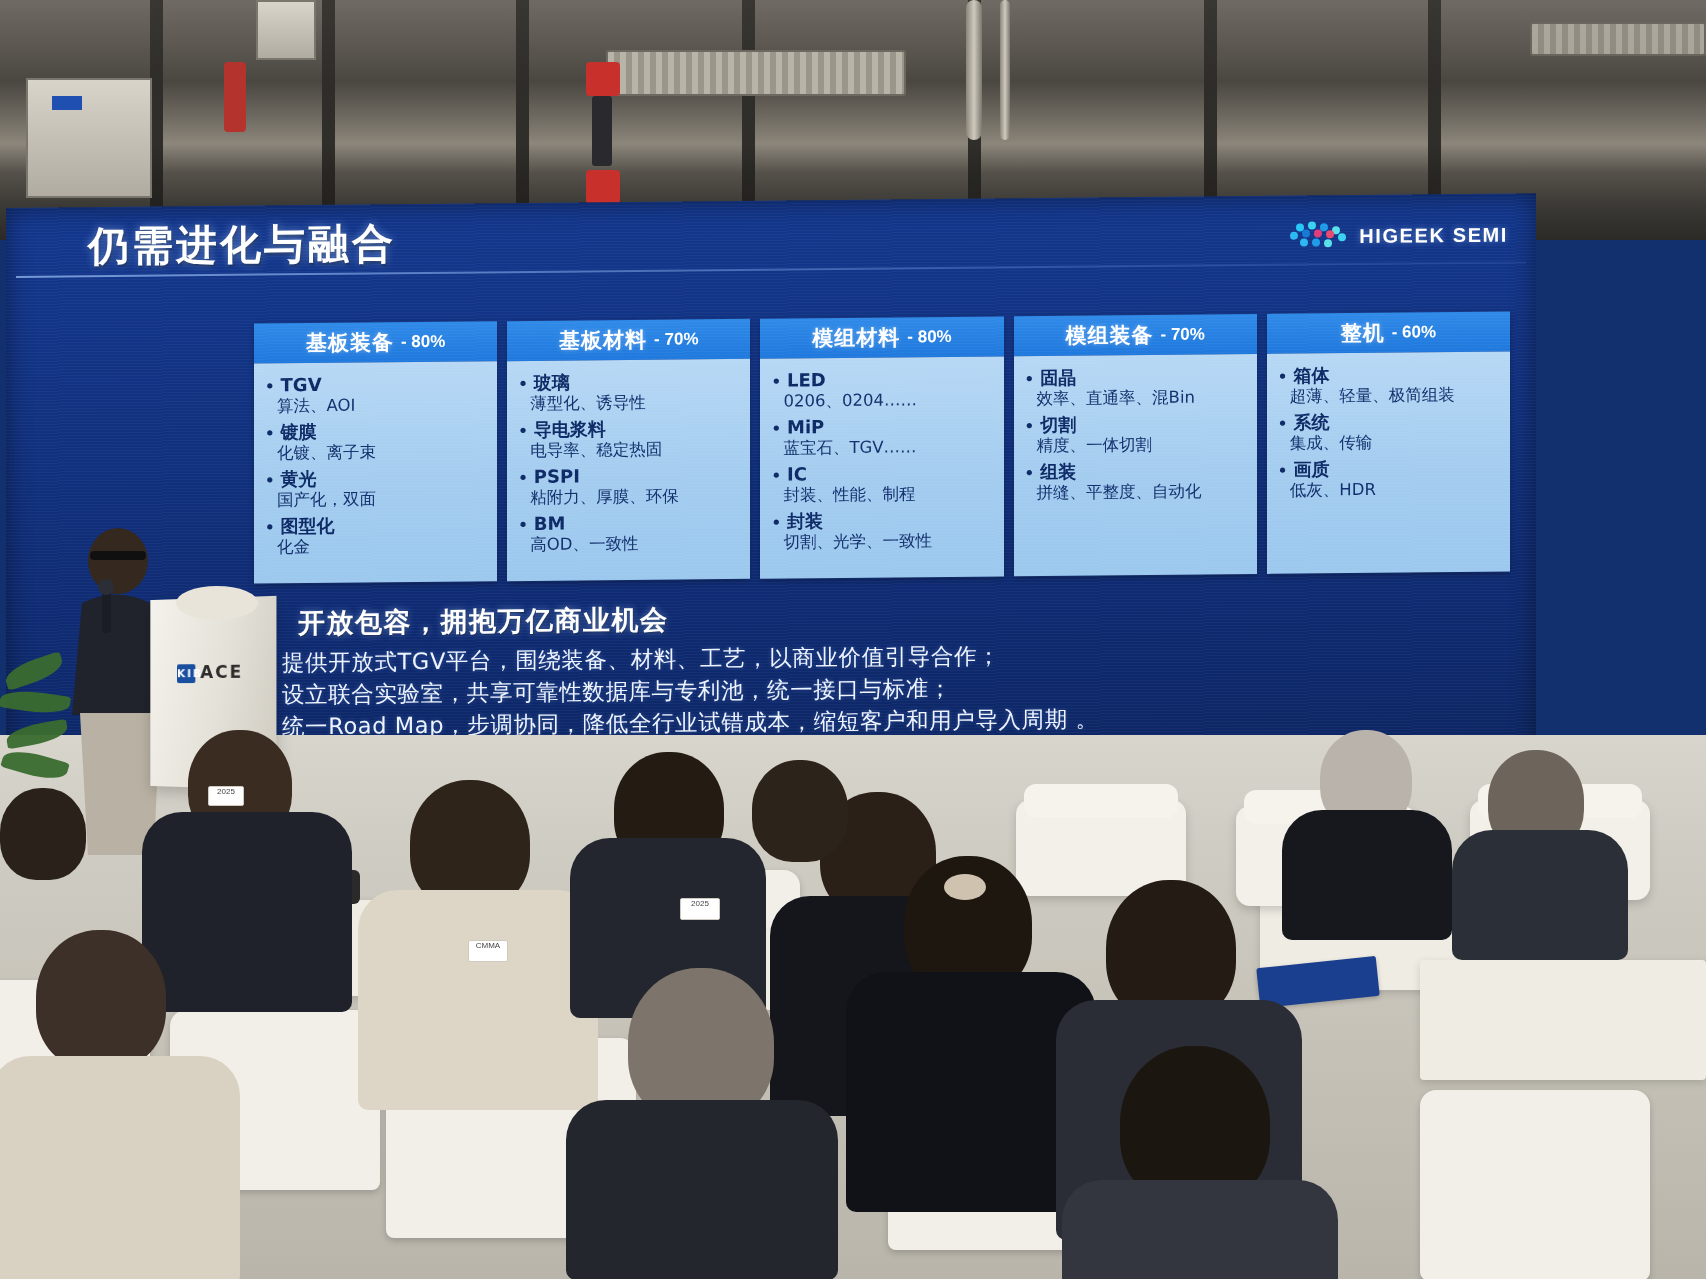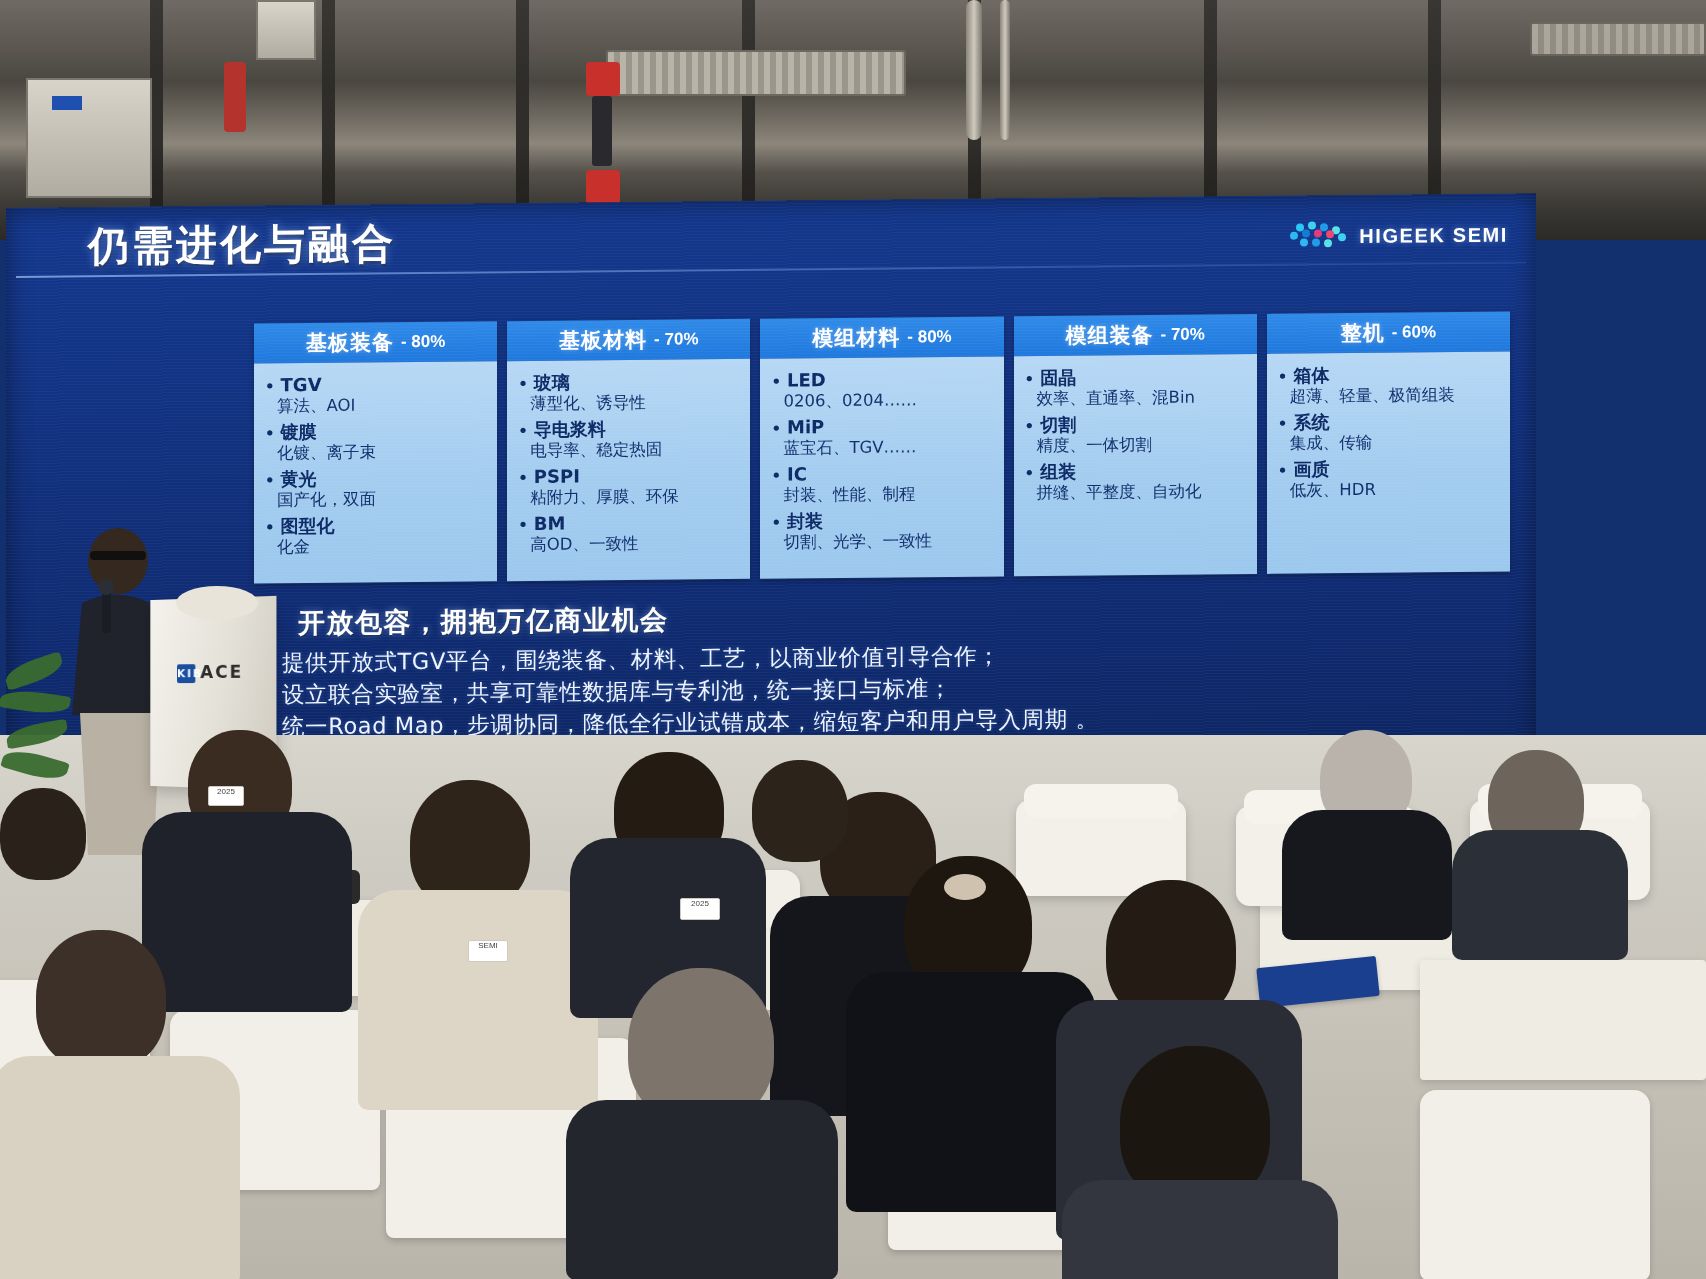--- a/index.html
+++ b/index.html
@@ -513,17 +513,17 @@
 
   <div class="head" style="left:1120px; top:1046px; width:150px; height:160px; background:#1c1610;"></div>
   <div class="body-sh" style="left:1062px; top:1180px; width:276px; height:110px; background:#33363f;"></div>
 
   <div class="head" style="left:36px; top:930px; width:130px; height:140px; background:#3c3028;"></div>
   <div class="body-sh" style="left:-10px; top:1056px; width:250px; height:230px; background:#d9d2c2;"></div>
 
   <div class="head" style="left:0px; top:788px; width:86px; height:92px; background:#2a211a;"></div>
   <div class="head" style="left:752px; top:760px; width:96px; height:102px; background:#2c231b;"></div>
 
-  <div class="badge" style="left:468px; top:940px; width:40px; height:22px;">SEMI</div>
+  <div class="badge" style="left:468px; top:940px; width:40px; height:22px;">CMMA</div>
   <div class="badge" style="left:680px; top:898px; width:40px; height:22px;">2025</div>
   <div class="badge" style="left:208px; top:786px; width:36px; height:20px;">2025</div>
 
 </div>
 
 </body></html>

